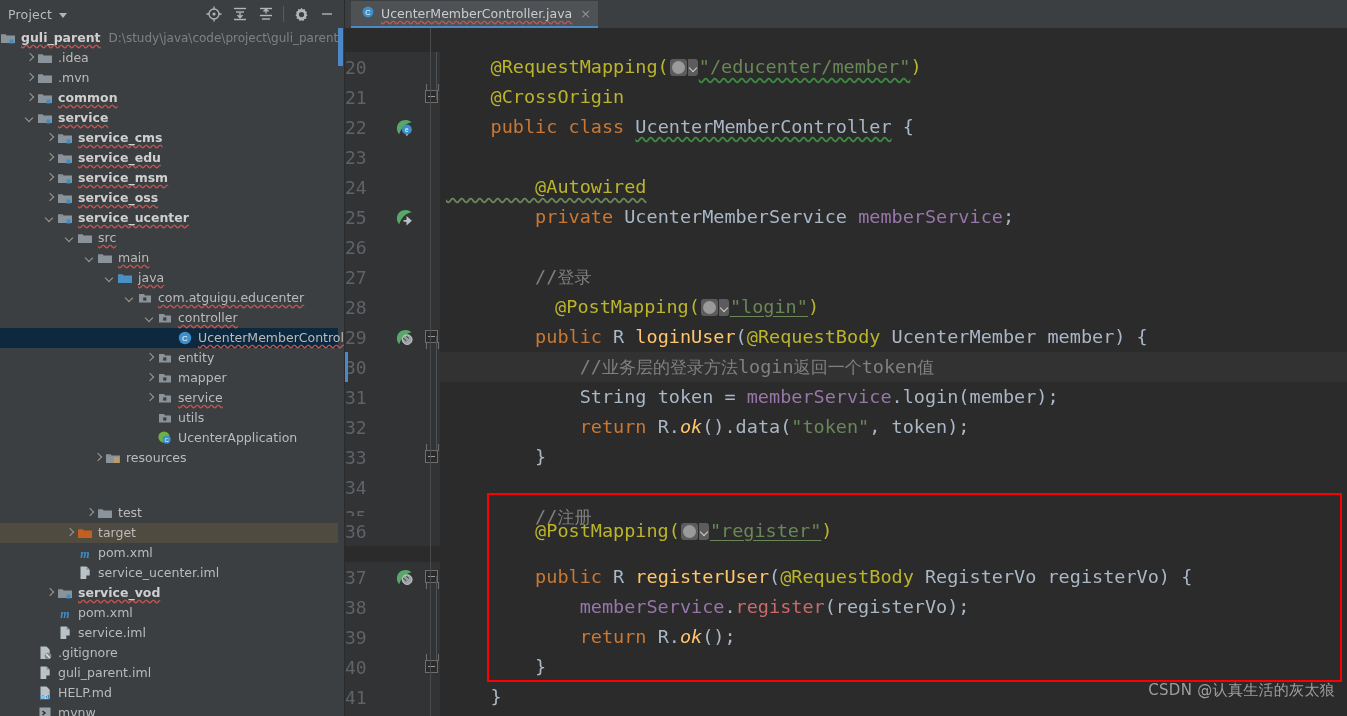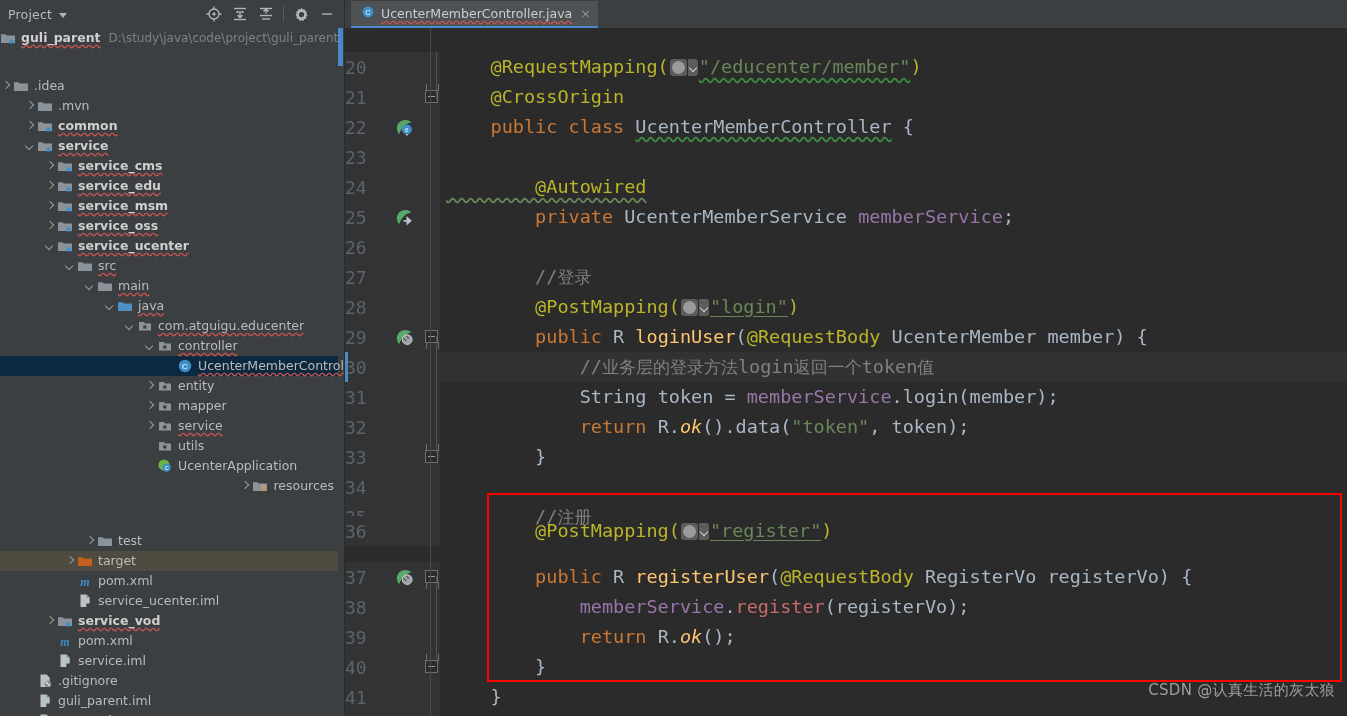--- a/index.html
+++ b/index.html
@@ -285,21 +285,21 @@
     <div class="tree-pane">
       <div class="tree-scroll" id="tree-scroll">
           <div class="row" style="padding-left: 0;">
             <span class="ic"><svg width="16" height="16" viewBox="0 0 16 16">
                 <path d="M1 4.2h4.6l1.1 1.3H15v7.4H1z" fill="#8a9399"></path>
                 <rect x="9.5" y="9.5" width="4" height="4" fill="#3d8ec9"></rect>
               </svg></span>
             <span class="lbl bold squig">guli_parent</span>
             <span class="path">D:\study\java\code\project\guli_parent</span>
           </div>
-          <div class="row" style=" margin-top: 28px;">
+          <div class="row" style="padding-left: 24px;">
             <span class="arrow right"></span>
             <span class="ic"><svg width="16" height="16" viewBox="0 0 16 16">
                 <path d="M1 4.2h4.6l1.1 1.3H15v7.4H1z" fill="#8a9399"></path>
               </svg></span>
             <span class="lbl">.idea</span>
           </div>
           <div class="row" style="padding-left: 24px;">
             <span class="arrow right"></span>
             <span class="ic"><svg width="16" height="16" viewBox="0 0 16 16">
                 <path d="M1 4.2h4.6l1.1 1.3H15v7.4H1z" fill="#8a9399"></path>
@@ -441,21 +441,21 @@
           </div>
           <div class="row" style="padding-left: 144px;">
             <span class="arrow"></span>
             <span class="ic"><svg width="16" height="16" viewBox="0 0 16 16">
                 <circle cx="7" cy="7" r="5.6" fill="#6db33f"></circle>
                 <circle cx="9.6" cy="9.6" r="4.2" fill="#3d8ec9"></circle>
                 <text x="9.6" y="12" font-size="6" fill="#fff" text-anchor="middle" font-family="Liberation Sans, sans-serif">C</text>
               </svg></span>
             <span class="lbl">UcenterApplication</span>
           </div>
-          <div class="row" style="padding-left: 92px; justify-content: flex-end;">
+          <div class="row" style="padding-left: 92px;">
             <span class="arrow right"></span>
             <span class="ic"><svg width="16" height="16" viewBox="0 0 16 16">
                 <path d="M1 4.2h4.6l1.1 1.3H15v7.4H1z" fill="#8a9399"></path>
                 <path d="M9 8h5M9 10h5M9 12h5" stroke="#e8a33d" stroke-width="1.2"></path>
               </svg></span>
             <span class="lbl">resources</span>
           </div>
           <div class="row" style="padding-left: 84px; margin-top: 35px;">
             <span class="arrow right"></span>
             <span class="ic"><svg width="16" height="16" viewBox="0 0 16 16">
@@ -617,21 +617,21 @@
             </div>
             <div class="codetext"></div>
           </div>
           <div class="ln-row" style="top: 234px;">
             <div class="gutter">
               <span class="lnum">27</span>
               <span class="gicon"></span>
             </div>
             <div class="codetext"><span class="t-cmt">        //</span><span class="t-cmt cjk">登录</span></div>
           </div>
-          <div class="ln-row" style="top: 264px;">
+          <div class="ln-row" style="top: 264px; gap: 20px;">
             <div class="gutter">
               <span class="lnum">28</span>
               <span class="gicon"></span>
             </div>
             <div class="codetext"><span class="t-ann">        @PostMapping(</span><span class="web-icon"><span class="globe"></span></span><span class="gchev"></span><span class="t-stru">"login"</span><span class="t-ann">)</span></div>
           </div>
           <div class="ln-row" style="top: 294px;">
             <div class="gutter">
               <span class="lnum">29</span>
               <span class="gicon"><svg width="19" height="19" viewBox="0 0 20 20">

